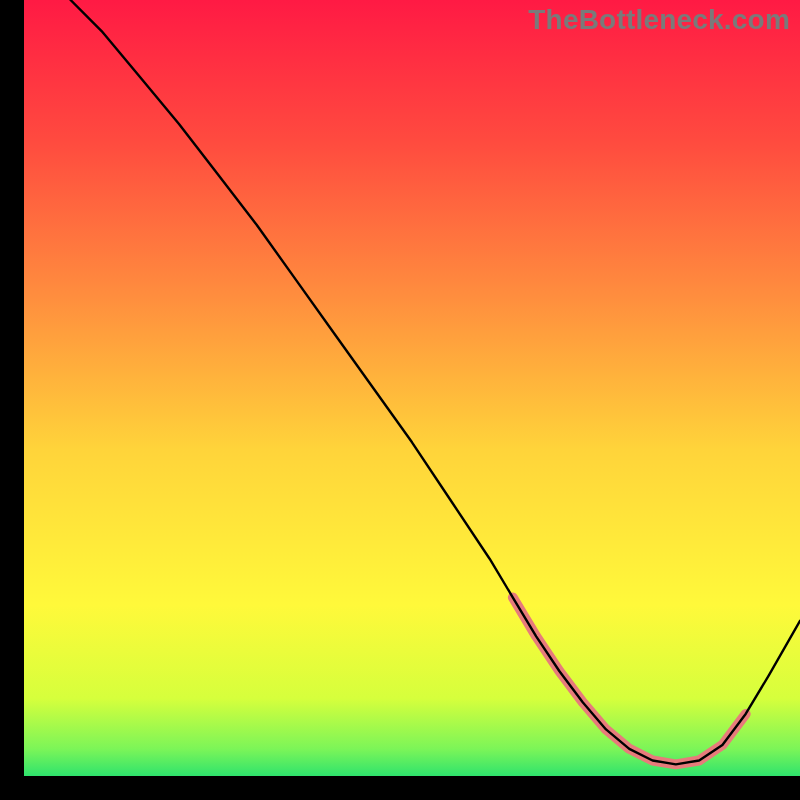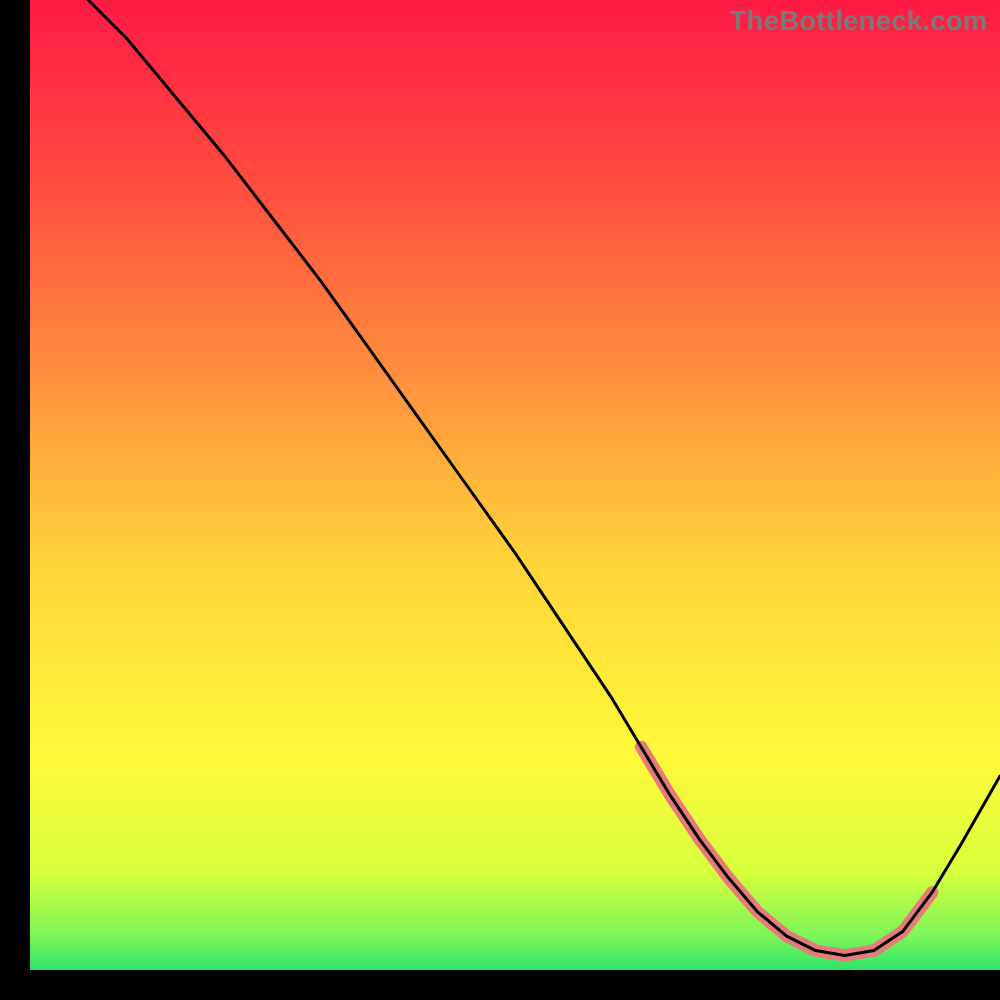--- a/index.html
+++ b/index.html
@@ -13,21 +13,21 @@
   }
   .stage {
     position: relative;
     width: 800px;
     height: 800px;
   }
   .watermark {
     position: absolute;
     top: 4px;
     right: 10px;
-    font-size: 22px;
+    font-size: 28px;
     font-weight: 600;
     color: #7a7a7a;
     letter-spacing: 0.2px;
     z-index: 20;
   }
   svg.chart {
     position: absolute;
     left: 0;
     top: 0;
   }

